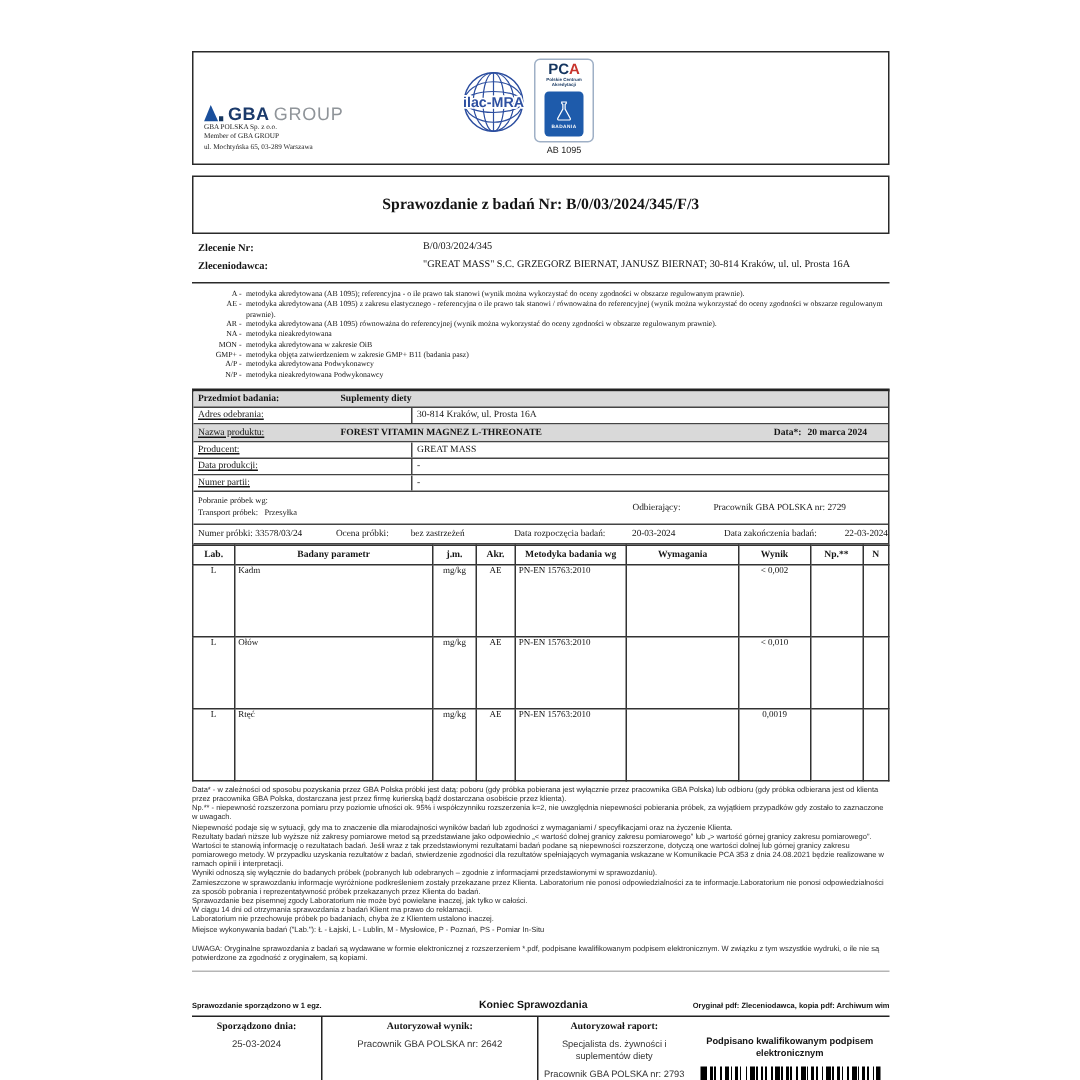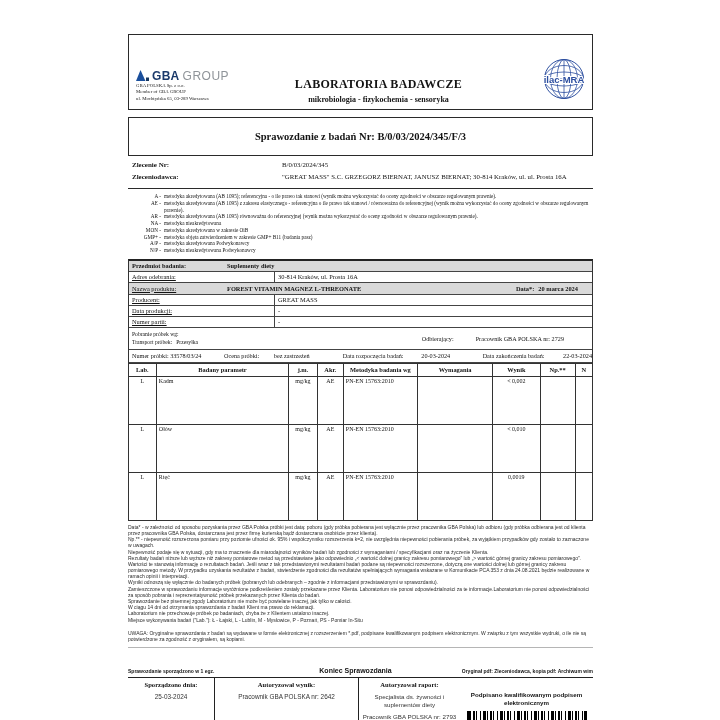--- a/index.html
+++ b/index.html
@@ -109,36 +109,48 @@
         </svg>
         <span class="logo-gba">GBA</span>
           <span class="logo-polska">GROUP</span>
       </div>
       <div class="company-lines">
         <div>GBA POLSKA Sp. z o.o.</div>
         <div>Member of GBA GROUP</div>
         <div>ul. Mochtyńska 65, 03-289 Warszawa</div>
       </div>
     </div>
-    <div class="hdr-center">
-      <div class="lab-title">LABORATORIA BADAWCZE</div>
-      <div class="lab-subtitle">mikrobiologia - fizykochemia - sensoryka</div>
-    </div>
     <div class="hdr-right">
       <div class="ilac-wrap">
         <svg width="42" height="42" viewBox="0 0 42 42">
           <circle cx="21" cy="21" r="19.5" fill="none" stroke="#2d4fa0" stroke-width="1"></circle>
           <ellipse cx="21" cy="21" rx="7" ry="19.5" fill="none" stroke="#2d4fa0" stroke-width="0.8"></ellipse>
           <ellipse cx="21" cy="21" rx="13.5" ry="19.5" fill="none" stroke="#2d4fa0" stroke-width="0.8"></ellipse>
           <ellipse cx="21" cy="21" rx="19.5" ry="7" fill="none" stroke="#2d4fa0" stroke-width="0.8"></ellipse>
           <ellipse cx="21" cy="21" rx="19.5" ry="13.5" fill="none" stroke="#2d4fa0" stroke-width="0.8"></ellipse>
           <line x1="1.5" y1="21" x2="40.5" y2="21" stroke="#2d4fa0" stroke-width="0.8"></line>
           <line x1="21" y1="1.5" x2="21" y2="40.5" stroke="#2d4fa0" stroke-width="0.8"></line>
           <text x="21" y="24.5" text-anchor="middle" font-family="Liberation Sans, sans-serif" font-size="9.5" font-weight="bold" fill="#2d4fa0" stroke="#ffffff" stroke-width="2.2" paint-order="stroke">ilac-MRA</text>
         </svg>
+      </div>
+      <div class="pca-col">
+        <div class="pca-box">
+          <div class="pca-word"><span class="pc">PC</span><span class="a">A</span></div>
+          <div class="pca-sub">
+            <div>Polskie Centrum</div>
+            <div>Akredytacji</div>
+          </div>
+          <div class="pca-badge">
+            <svg width="12" height="14" viewBox="0 0 16 18">
+              <path d="M6 1h4v1.2l-1 1v4l4.5 8.3c.5 1-.2 1.5-1 1.5h-9c-.8 0-1.5-.5-1-1.5L7 7.2v-4l-1-1z" fill="none" stroke="#ffffff" stroke-width="1.1"></path>
+            </svg>
+            <span class="pca-badge-label">BADANIA</span>
+          </div>
+        </div>
+        <div class="ab-no">AB 1095</div>
       </div>
     </div>
   </div>
 
   <div class="title-bar">
     <span>Sprawozdanie z badań Nr: B/0/03/2024/345/F/3</span>
   </div>
 
   <div class="client-block">
     <div class="client-row">

